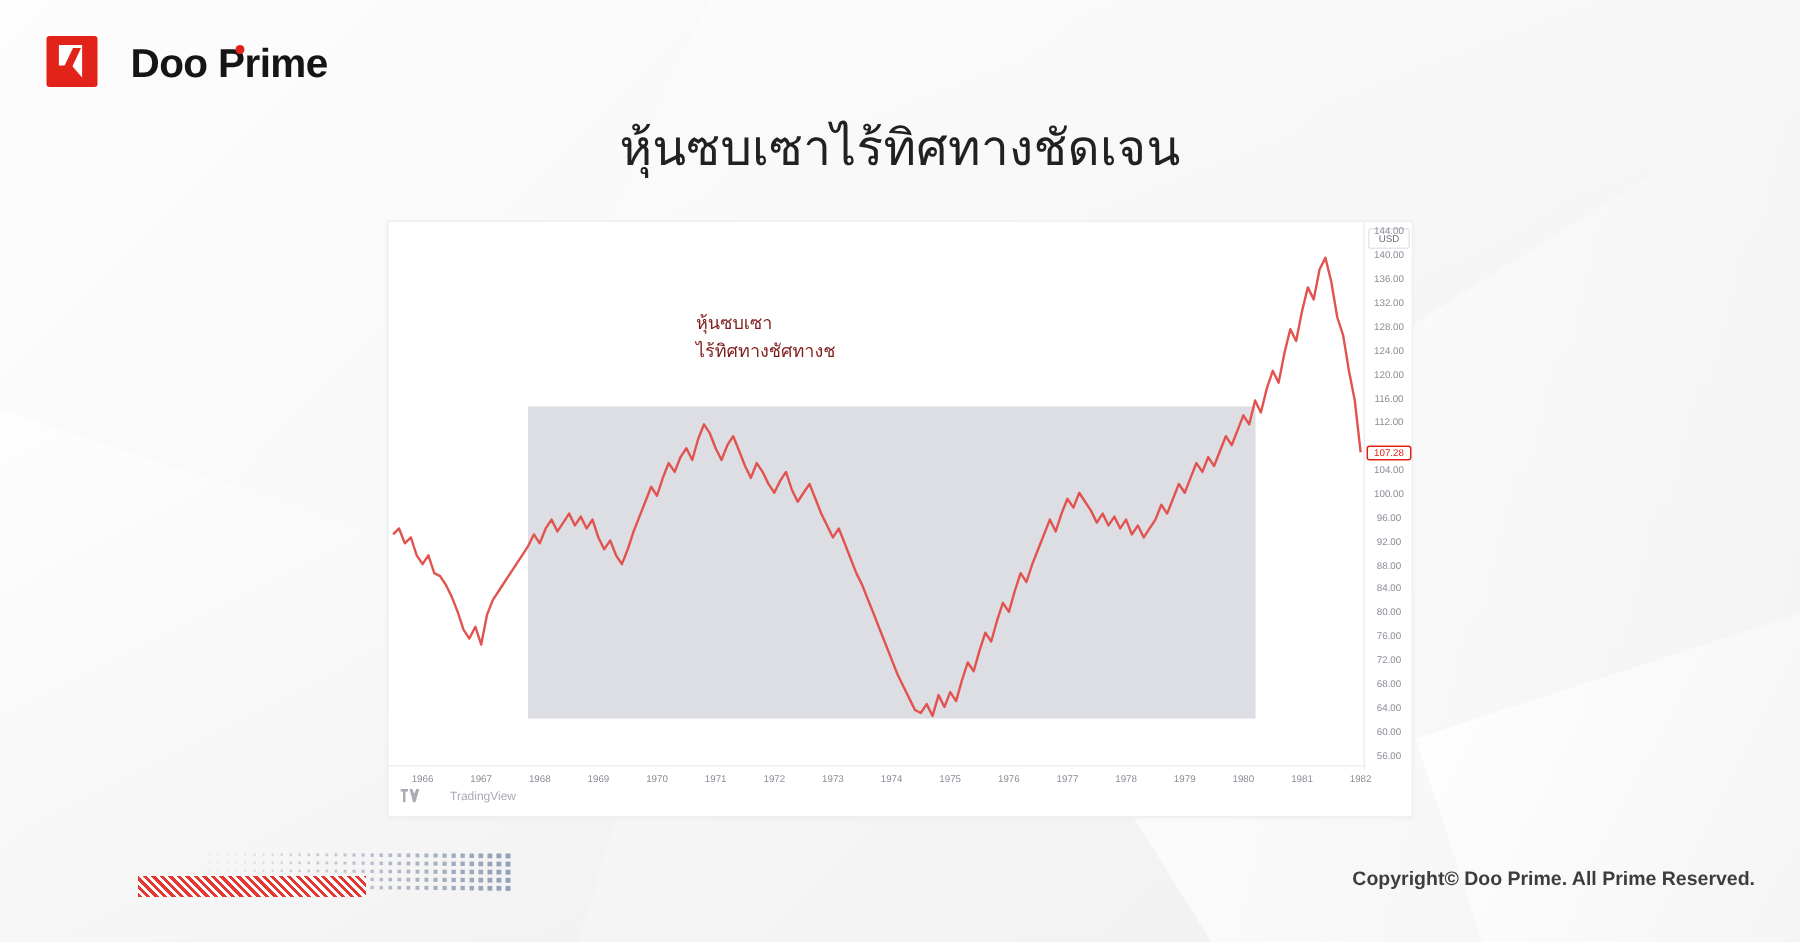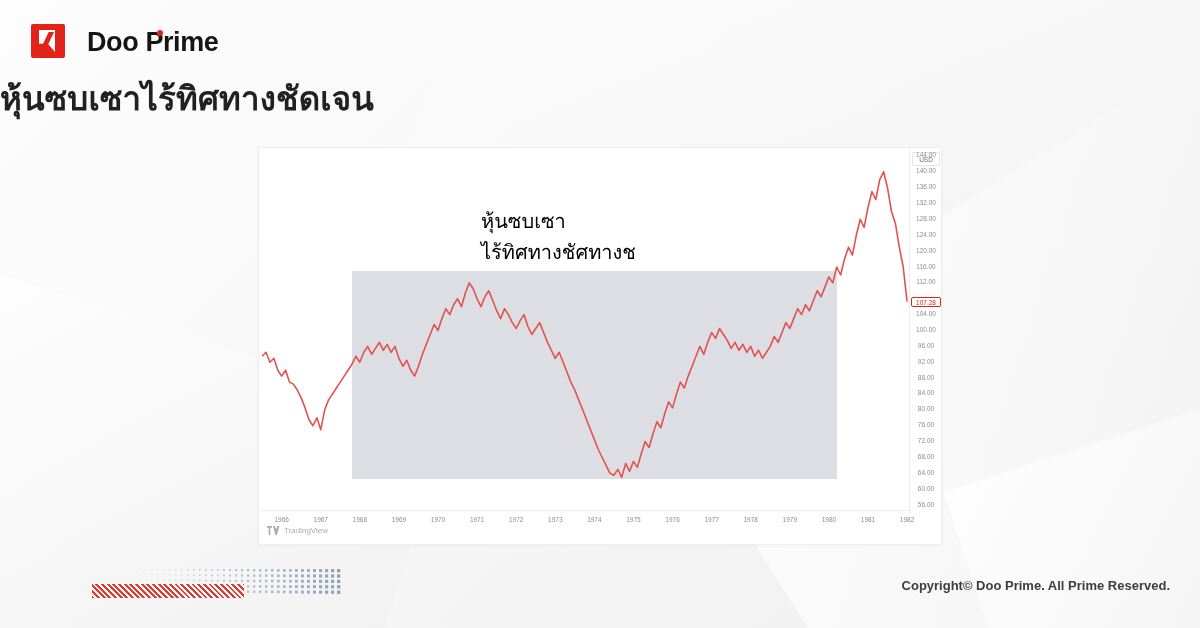--- a/index.html
+++ b/index.html
@@ -39,41 +39,41 @@
   .logo-mark .slash{
     position:absolute; left:9px; top:8px; width:14px; height:18px;
     background:#e2231a;
     clip-path:polygon(62% 0, 100% 0, 40% 100%, 0 100%);
   }
   .logo-text{ font-size:27px; font-weight:700; color:#151515; letter-spacing:-.4px; position:relative; }
   .logo-text .dot{ position:absolute; width:6px; height:6px; border-radius:50%; background:#e2231a; left:70px; top:3px; }
 
   
   .headline{
-    position:absolute; top:72px; left:0; width:1200px; 
-    font-size:33px; font-weight:700; color:#212121;
+    position:absolute; top:72px; left:0; width:1200px; text-align:center;
+    font-size:33px; font-weight:400; color:#212121;
     letter-spacing:.2px;
   }
 
   
   .chart-card{
     position:absolute; left:258px; top:147px; width:684px; height:398px;
     background:#ffffff; border:1px solid #eceef0;
     box-shadow:0 1px 3px rgba(0,0,0,.035);
   }
   .plot{ position:absolute; left:0; top:0; width:652px; height:365px; overflow:hidden; }
   .highlight-box{
     position:absolute; left:93px; top:123px; width:485px; height:208px;
     background:#dcdee3;
   }
   .plot svg{ position:absolute; left:0; top:0; }
 
   .annotation{
     position:absolute; left:205px; top:58px;
-    font-size:20px; color:#000000; line-height:1.55;margin-left:17px;
+    font-size:12px; color:#7f1d1d; line-height:1.55;
   }
 
   
   .price-scale{
     position:absolute; right:0; top:0; width:32px; height:365px;
     border-left:1px solid #eceef0; background:#ffffff;
   }
   .price-unit{
     position:absolute; left:2px; top:4px; width:28px; height:14px;
     border:1px solid #e4e6e9; border-radius:2px; background:#fff;
@@ -92,21 +92,21 @@
   
   .time-scale{
     position:absolute; left:0; bottom:33px; width:652px; height:0;
     border-top:1px solid #eceef0;
   }
   .time-tick{
     position:absolute; top:5px; font-size:6.5px; color:#8a8d96;
     transform:translateX(-50%); white-space:nowrap;
   }
   .tv-watermark{
-    position:absolute; left:8px; bottom:9px; display:flex; align-items:center; gap:4px;
+    position:absolute; left:8px; bottom:9px; display:flex; align-items:center; gap:20px;
     font-size:8px; color:#a9acb4;
   }
   .tv-mark{ display:block; }
 
   
   .footer-deco{ position:absolute; left:92px; top:568px; width:250px; height:34px; }
   .deco-dots{ position:absolute; left:46px; top:0; width:204px; height:28px; }
   .deco-stripe{
     position:absolute; left:0; top:16px; width:152px; height:14px;
     background:repeating-linear-gradient(45deg,#e2231a 0 2px, #ffffff 2px 4px);

